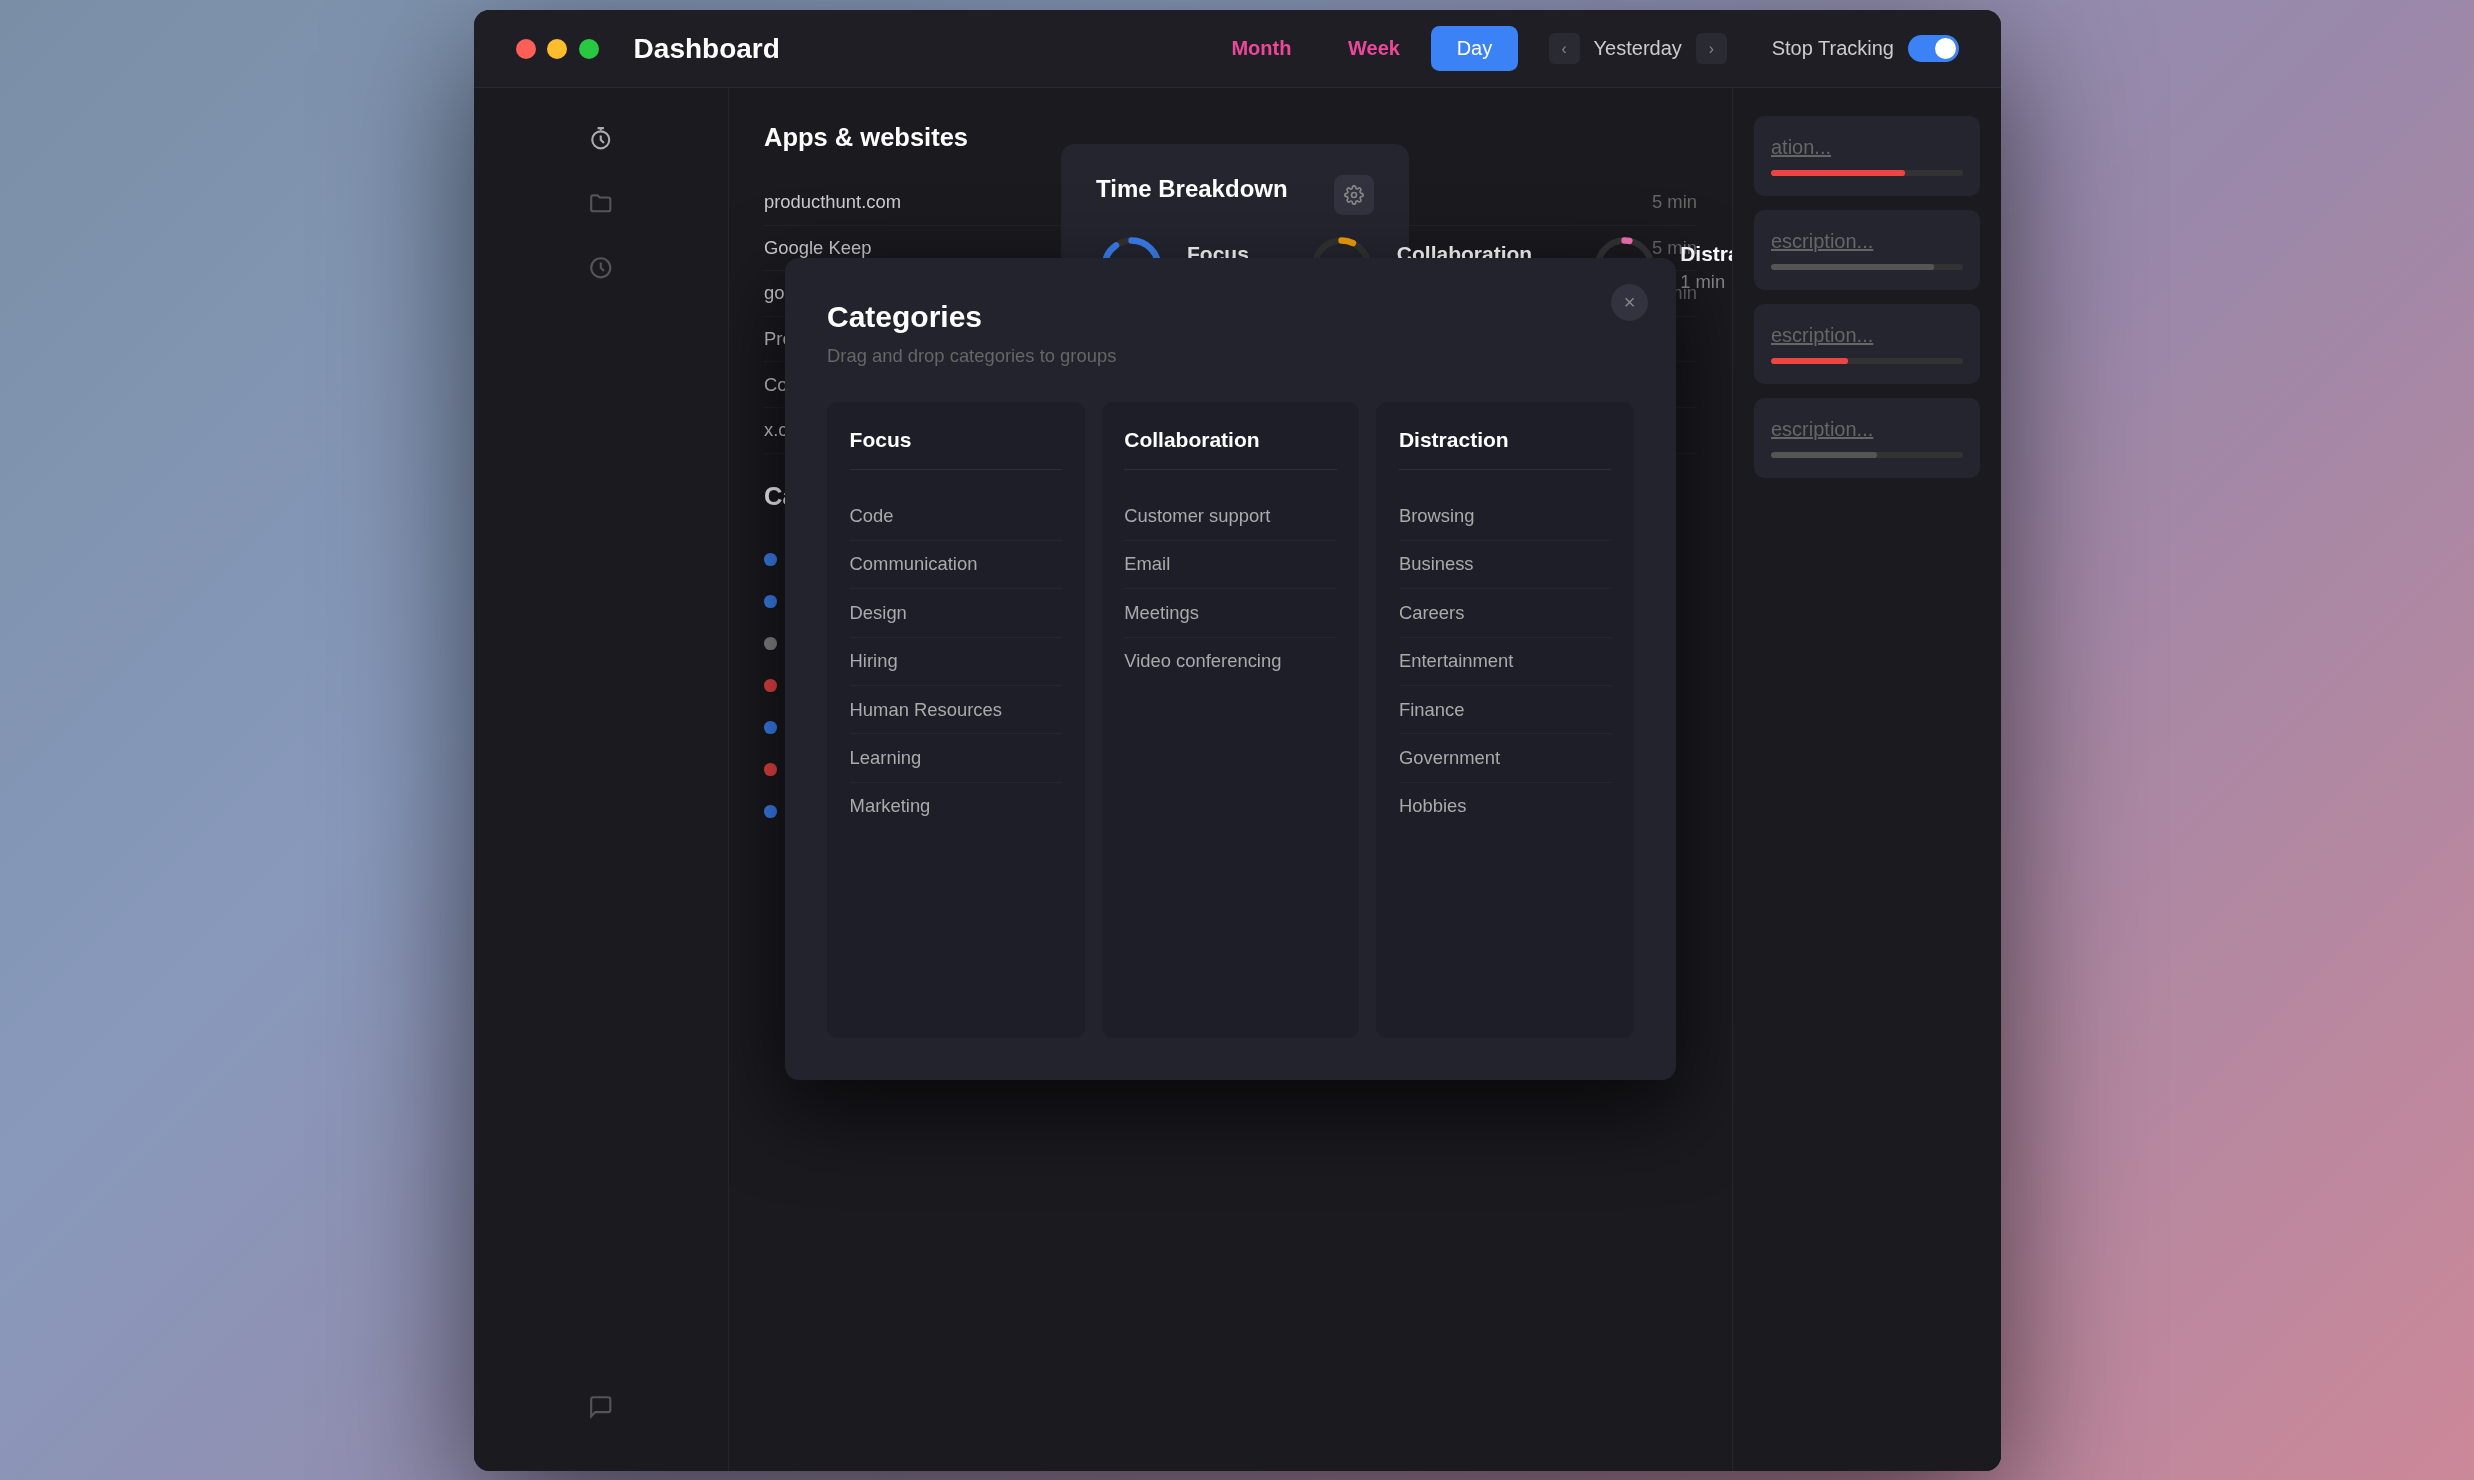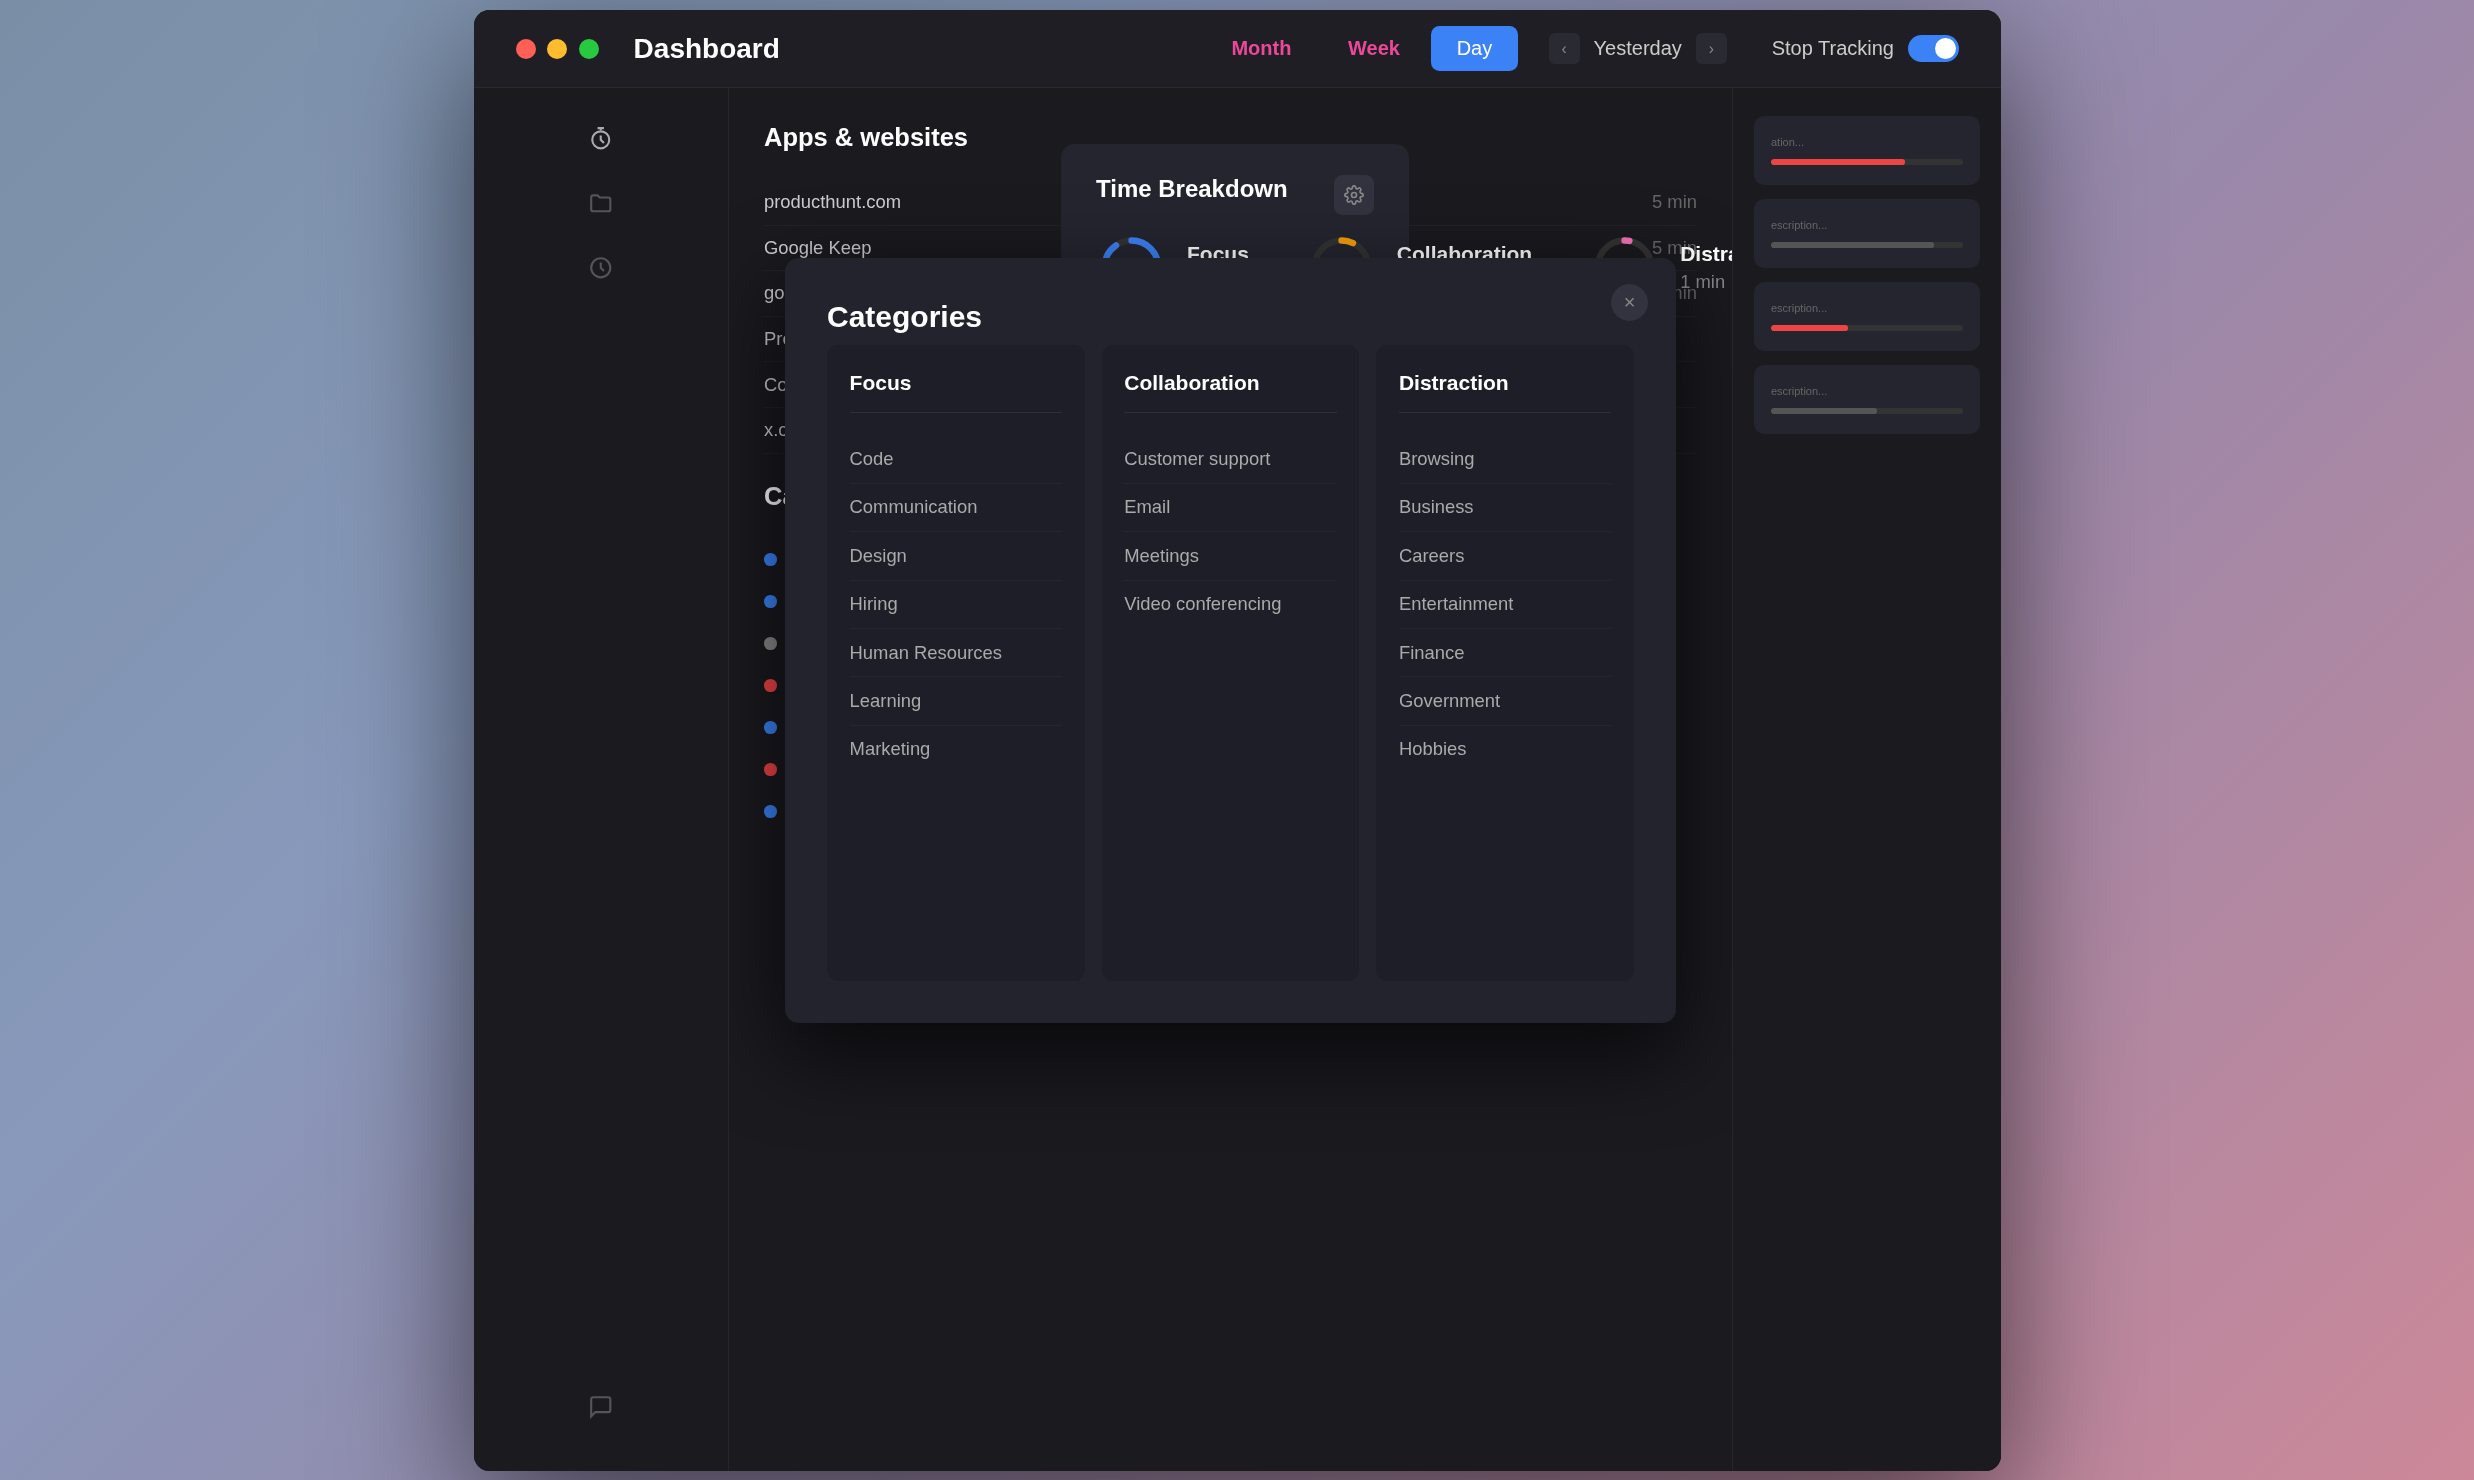--- a/index.html
+++ b/index.html
@@ -395,23 +395,24 @@
       flex-shrink: 0;
     }
 
     .right-item {
       background: #252530;
       border-radius: 10px;
       padding: 20px 17px;
     }
 
     .right-item-title {
-      font-size: 11px;
+      font-size: 20px;
       color: #666;
       margin-bottom: 11.3px;
+      text-decoration: underline;
     }
 
     .right-bar-bg {
       height: 5.7px;
       background: #333;
       border-radius: 2.8px;
       overflow: hidden;
       margin-top: 8.5px;
     }
 
@@ -591,20 +592,21 @@
     </div>
   </div>
             </div>
         </div>
       </div>
 
       <div class="modal-overlay">
         <div class="modal">
           <button class="modal-close">×</button>
           <div class="modal-title">Categories</div>
+          <div class="modal-subtitle">Drag and drop categories to groups</div>
           <div class="modal-columns" id="modal-cols">
               <div class="modal-column">
                 <div class="col-header">Focus</div>
                 <div class="col-item">Code</div>
                 <div class="col-item">Communication</div>
                 <div class="col-item">Design</div>
                 <div class="col-item">Hiring</div>
                 <div class="col-item">Human Resources</div>
                 <div class="col-item">Learning</div>
                 <div class="col-item">Marketing</div>

